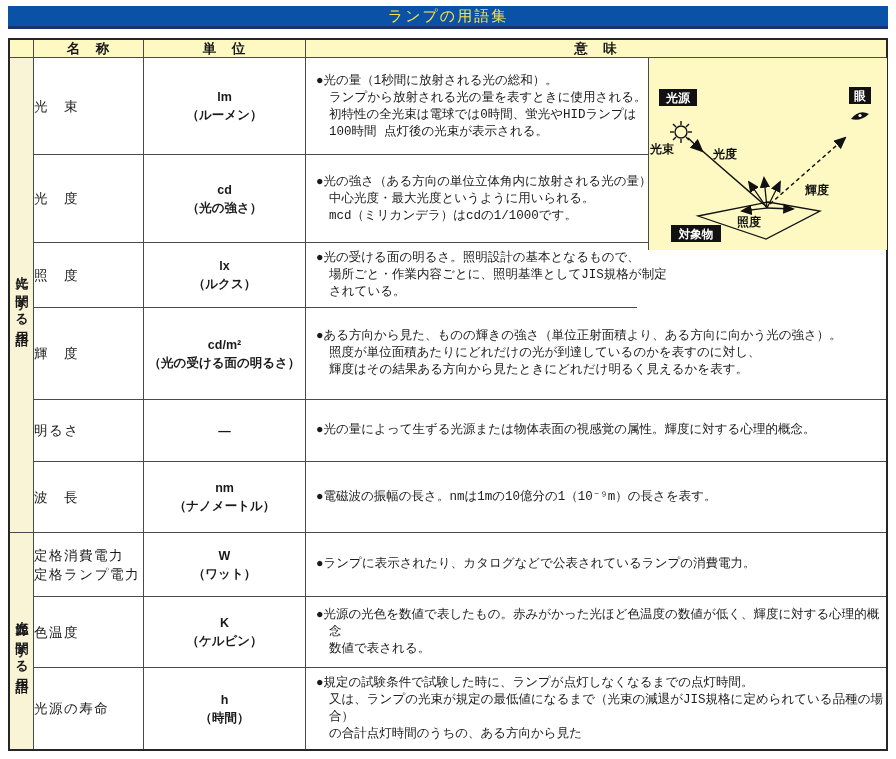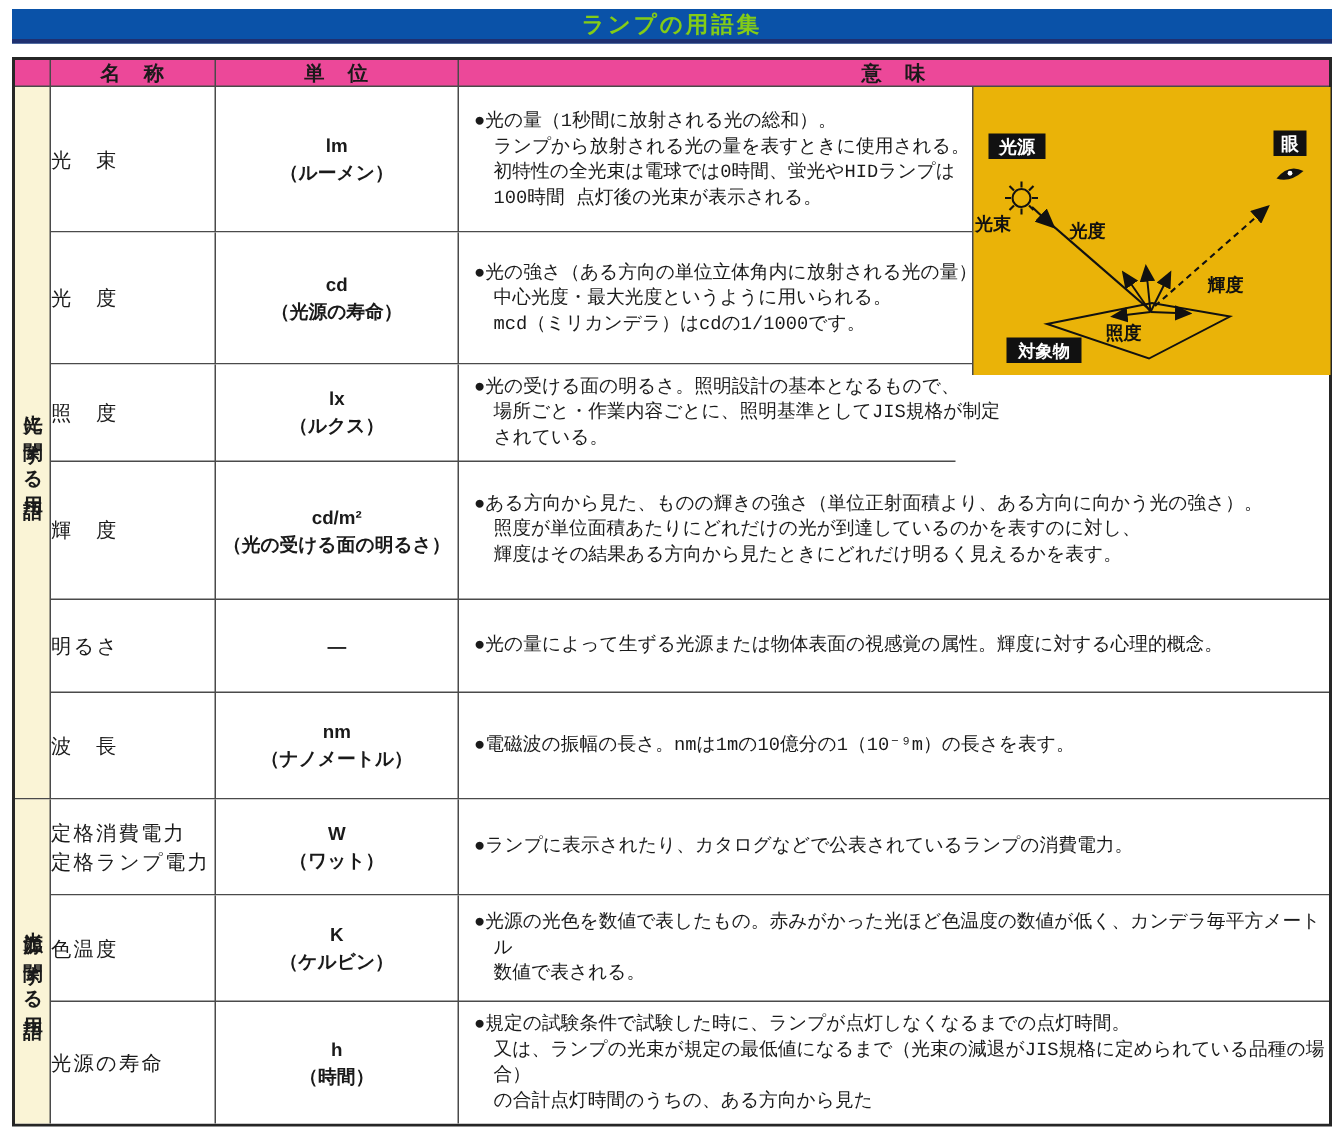--- a/index.html
+++ b/index.html
@@ -1,43 +1,43 @@
 <!DOCTYPE html>
 <html lang="ja"><head>
 <meta charset="utf-8">
 <style>
   html,body{margin:0;padding:0;background:#fff;}
   .page{position:relative;width:896px;height:759px;background:#ffffff;overflow:hidden;
         font-family:"Liberation Sans","DejaVu Sans",sans-serif;color:#1a1a1a;}
   .title-bar{position:absolute;left:8px;right:8px;top:6px;height:20px;background:#0a52a8;
-        border-bottom:3px solid #1f3070;color:#84cc16;font-weight:bold;font-size:15px;
+        border-bottom:3px solid #1f3070;color:#fde047;font-weight:normal;font-size:15px;
         display:flex;align-items:center;justify-content:center;letter-spacing:2px;}
   .tbl{position:absolute;left:8px;top:38px;width:880px;height:713px;border:2px solid #262626;
         box-sizing:border-box;background:#fff;}
   .grid{display:grid;width:100%;height:100%;
         grid-template-columns:24px 110px 162px 1fr;
         grid-template-rows:18px 97px 88px 65px 92px 62px 71px 64px 71px 1fr;}
   .c{border-right:1px solid #4a4a4a;border-bottom:1px solid #4a4a4a;box-sizing:border-box;
         display:flex;align-items:center;justify-content:center;position:relative;background:#fff;}
   .nr{border-right:none;}
   .nb{border-bottom:none;}
-  .hdr{background:#ec4899;font-weight:bold;font-size:13.5px;}
+  .hdr{background:#fef9c3;font-weight:bold;font-size:13.5px;}
   .hdr .txt{width:100%;text-align:center;white-space:pre;letter-spacing:1px;}
   .grp{background:#faf4d6;}
   .grp .txt{writing-mode:vertical-rl;text-orientation:upright;font-weight:bold;font-size:13px;
         letter-spacing:2px;line-height:22px;}
   .name .txt{width:100%;text-align:left;white-space:pre;font-size:13.5px;letter-spacing:1.5px;line-height:19px;}
   .unit .txt{width:100%;text-align:center;white-space:pre;font-size:12.5px;line-height:18px;font-weight:bold;}
   .meaning{justify-content:flex-start;}
   .meaning .mtxt{white-space:pre-line;font-size:12.5px;line-height:17px;
         padding-left:19px;padding-right:2px;margin-left:4px;text-indent:-13px;font-family:Liberation Mono, monospace;}
   .pbA::after,.pbB::after{content:"";position:absolute;left:0;bottom:0;height:1px;background:#4a4a4a;}
   .pbA::after{width:342px;}
   .pbB::after{width:331px;}
-  .diagram{position:absolute;left:638px;top:18px;width:238px;height:192px;background:#eab308;
+  .diagram{position:absolute;left:638px;top:18px;width:238px;height:192px;background:#fef9c3;
         border-left:1px solid #4a4a4a;z-index:5;}
   .diagram svg text{font-family:"Liberation Sans","DejaVu Sans",sans-serif;}
 </style>
 </head>
 <body>
 
 <div class="page">
 
   <div class="title-bar">ランプの用語集</div>
 
@@ -74,21 +74,21 @@
 ランプから放射される光の量を表すときに使用される。
 初特性の全光束は電球では0時間、蛍光やHIDランプは
 100時間 点灯後の光束が表示される。</div>
         </div>
 
       <div class="c name" style="grid-row:3;grid-column:2">
           <div class="txt">光　度</div>
         </div>
       <div class="c unit" style="grid-row:3;grid-column:3">
           <div class="txt">cd
-（光源の寿命）</div>
+（光の強さ）</div>
         </div>
       <div class="c meaning nr nb pbA" style="grid-row:3;grid-column:4">
           <div class="mtxt">●光の強さ（ある方向の単位立体角内に放射される光の量）。
 中心光度・最大光度というように用いられる。
 mcd（ミリカンデラ）はcdの1/1000です。</div>
         </div>
 
       <div class="c name" style="grid-row:4;grid-column:2">
           <div class="txt">照　度</div>
         </div>
@@ -149,21 +149,21 @@
         </div>
 
       <div class="c name" style="grid-row:9;grid-column:2">
           <div class="txt">色温度</div>
         </div>
       <div class="c unit" style="grid-row:9;grid-column:3">
           <div class="txt">K
 （ケルビン）</div>
         </div>
       <div class="c meaning nr" style="grid-row:9;grid-column:4">
-          <div class="mtxt">●光源の光色を数値で表したもの。赤みがかった光ほど色温度の数値が低く、カンデラ毎平方メートル
+          <div class="mtxt">●光源の光色を数値で表したもの。赤みがかった光ほど色温度の数値が低く、輝度に対する心理的概念
 数値で表される。</div>
         </div>
 
       <div class="c name nb" style="grid-row:10;grid-column:2">
           <div class="txt">光源の寿命</div>
         </div>
       <div class="c unit nb" style="grid-row:10;grid-column:3">
           <div class="txt">h
 （時間）</div>
         </div>

